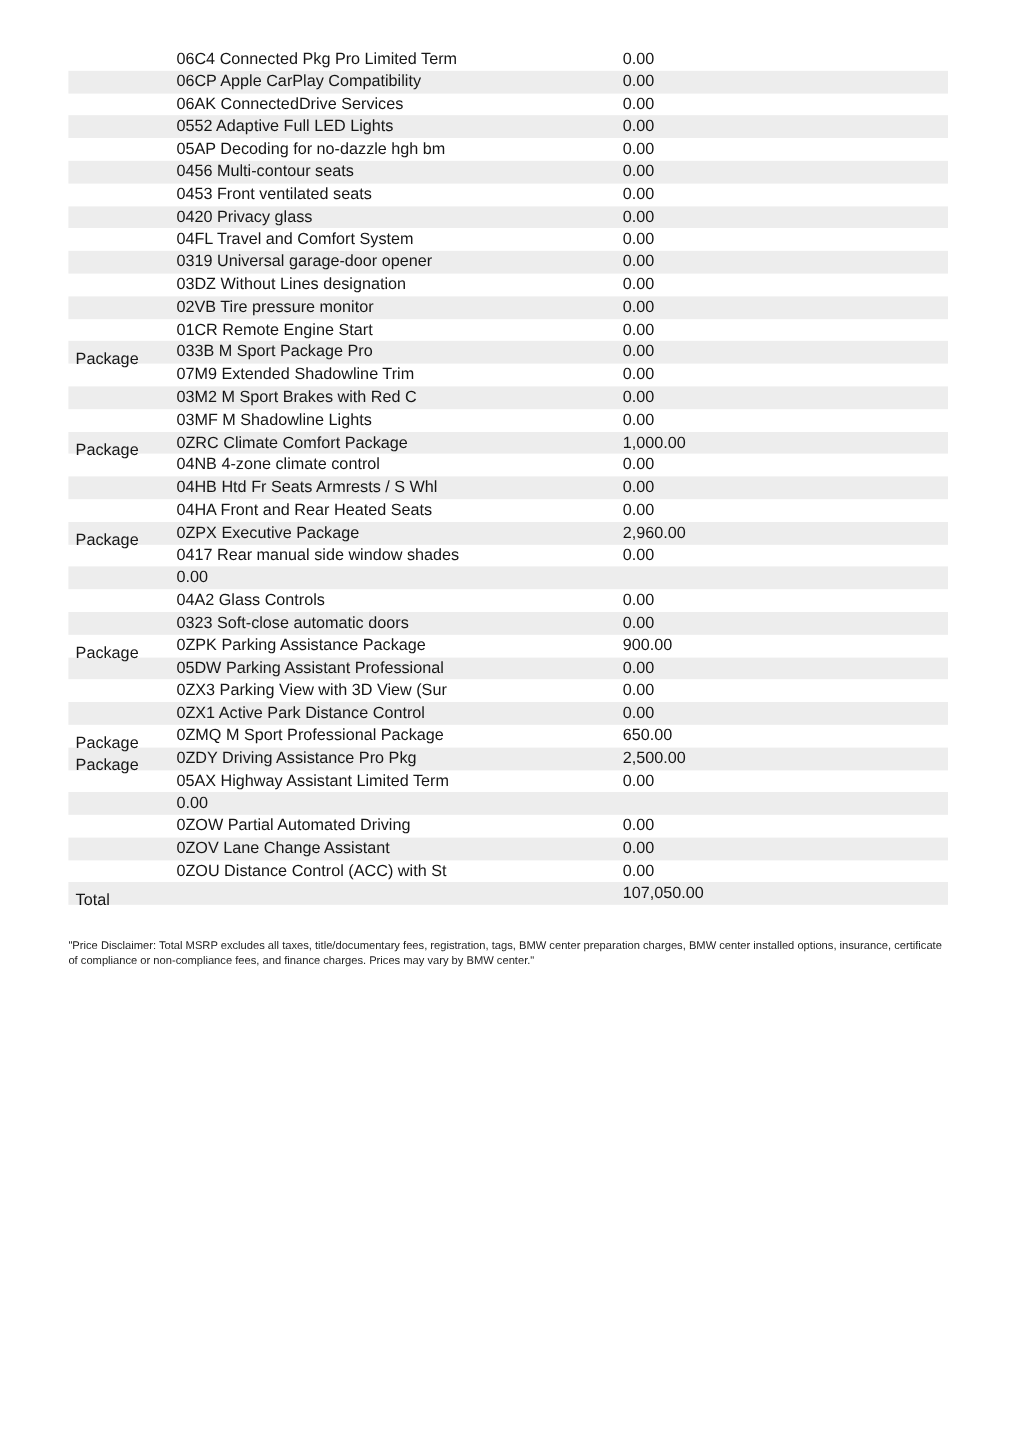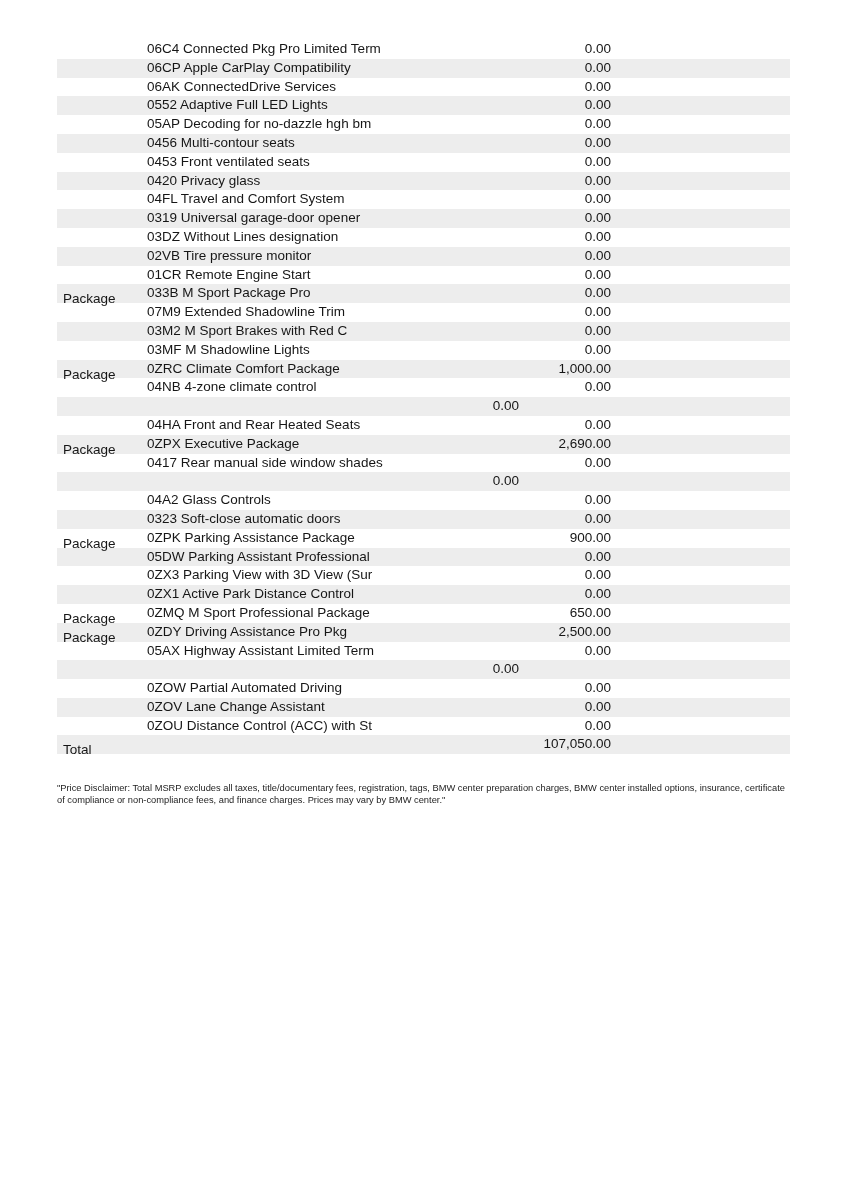--- a/index.html
+++ b/index.html
@@ -25,21 +25,21 @@
     grid-template-columns: 90px 372px 92px 1fr;
     align-items: center;
     height: 18.8px;
     font-size: 13.5px;
     line-height: 18.8px;
     white-space: nowrap;
   }
   .row:nth-child(even) { background: #ededed; }
   .cell-category { padding-left: 6px; overflow: hidden; margin-top: 12px; }
   .cell-item { overflow: hidden; }
-  .cell-price { text-align: right; overflow: hidden; }
+  .cell-price { overflow: hidden; }
   .cell-spacer { }
   .disclaimer {
     position: absolute;
     left: 57px;
     top: 782px;
     width: 736px;
     font-size: 9.3px;
     line-height: 1.3;
     color: #1d1d1d;
   }
@@ -178,35 +178,36 @@
 
     <div class="row">
       <span class="cell-category"></span>
       <span class="cell-item">04NB 4-zone climate control</span>
       <span class="cell-price">0.00</span>
       <span class="cell-spacer"></span>
     </div>
 
     <div class="row">
       <span class="cell-category"></span>
+      <span class="cell-item">04HB Htd Fr Seats Armrests / S Whl</span>
       <span class="cell-price">0.00</span>
       <span class="cell-spacer"></span>
     </div>
 
     <div class="row">
       <span class="cell-category"></span>
       <span class="cell-item">04HA Front and Rear Heated Seats</span>
       <span class="cell-price">0.00</span>
       <span class="cell-spacer"></span>
     </div>
 
     <div class="row">
       <span class="cell-category">Package</span>
       <span class="cell-item">0ZPX Executive Package</span>
-      <span class="cell-price">2,690.00</span>
+      <span class="cell-price">2,960.00</span>
       <span class="cell-spacer"></span>
     </div>
 
     <div class="row">
       <span class="cell-category"></span>
       <span class="cell-item">0417 Rear manual side window shades</span>
       <span class="cell-price">0.00</span>
       <span class="cell-spacer"></span>
     </div>
 

